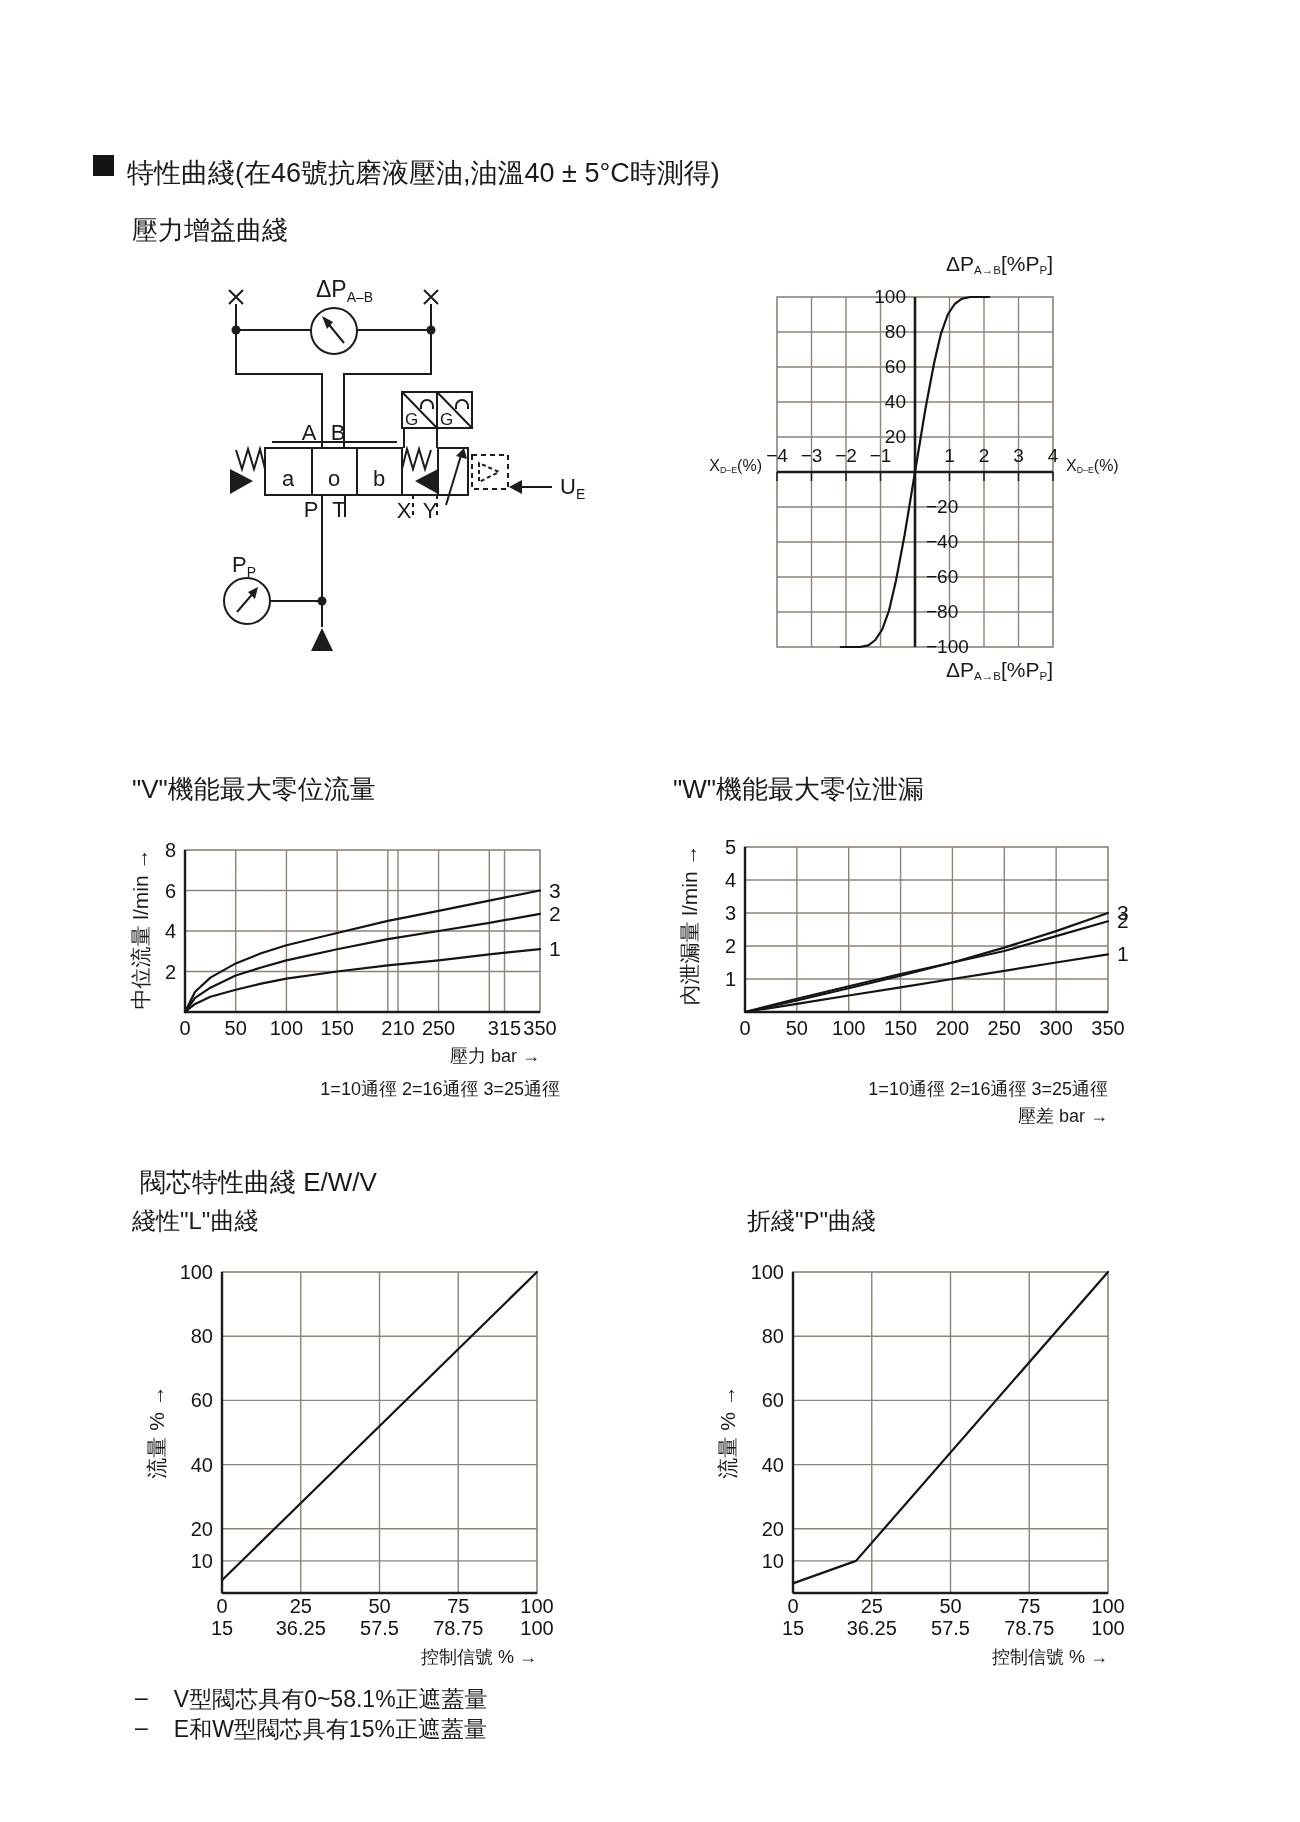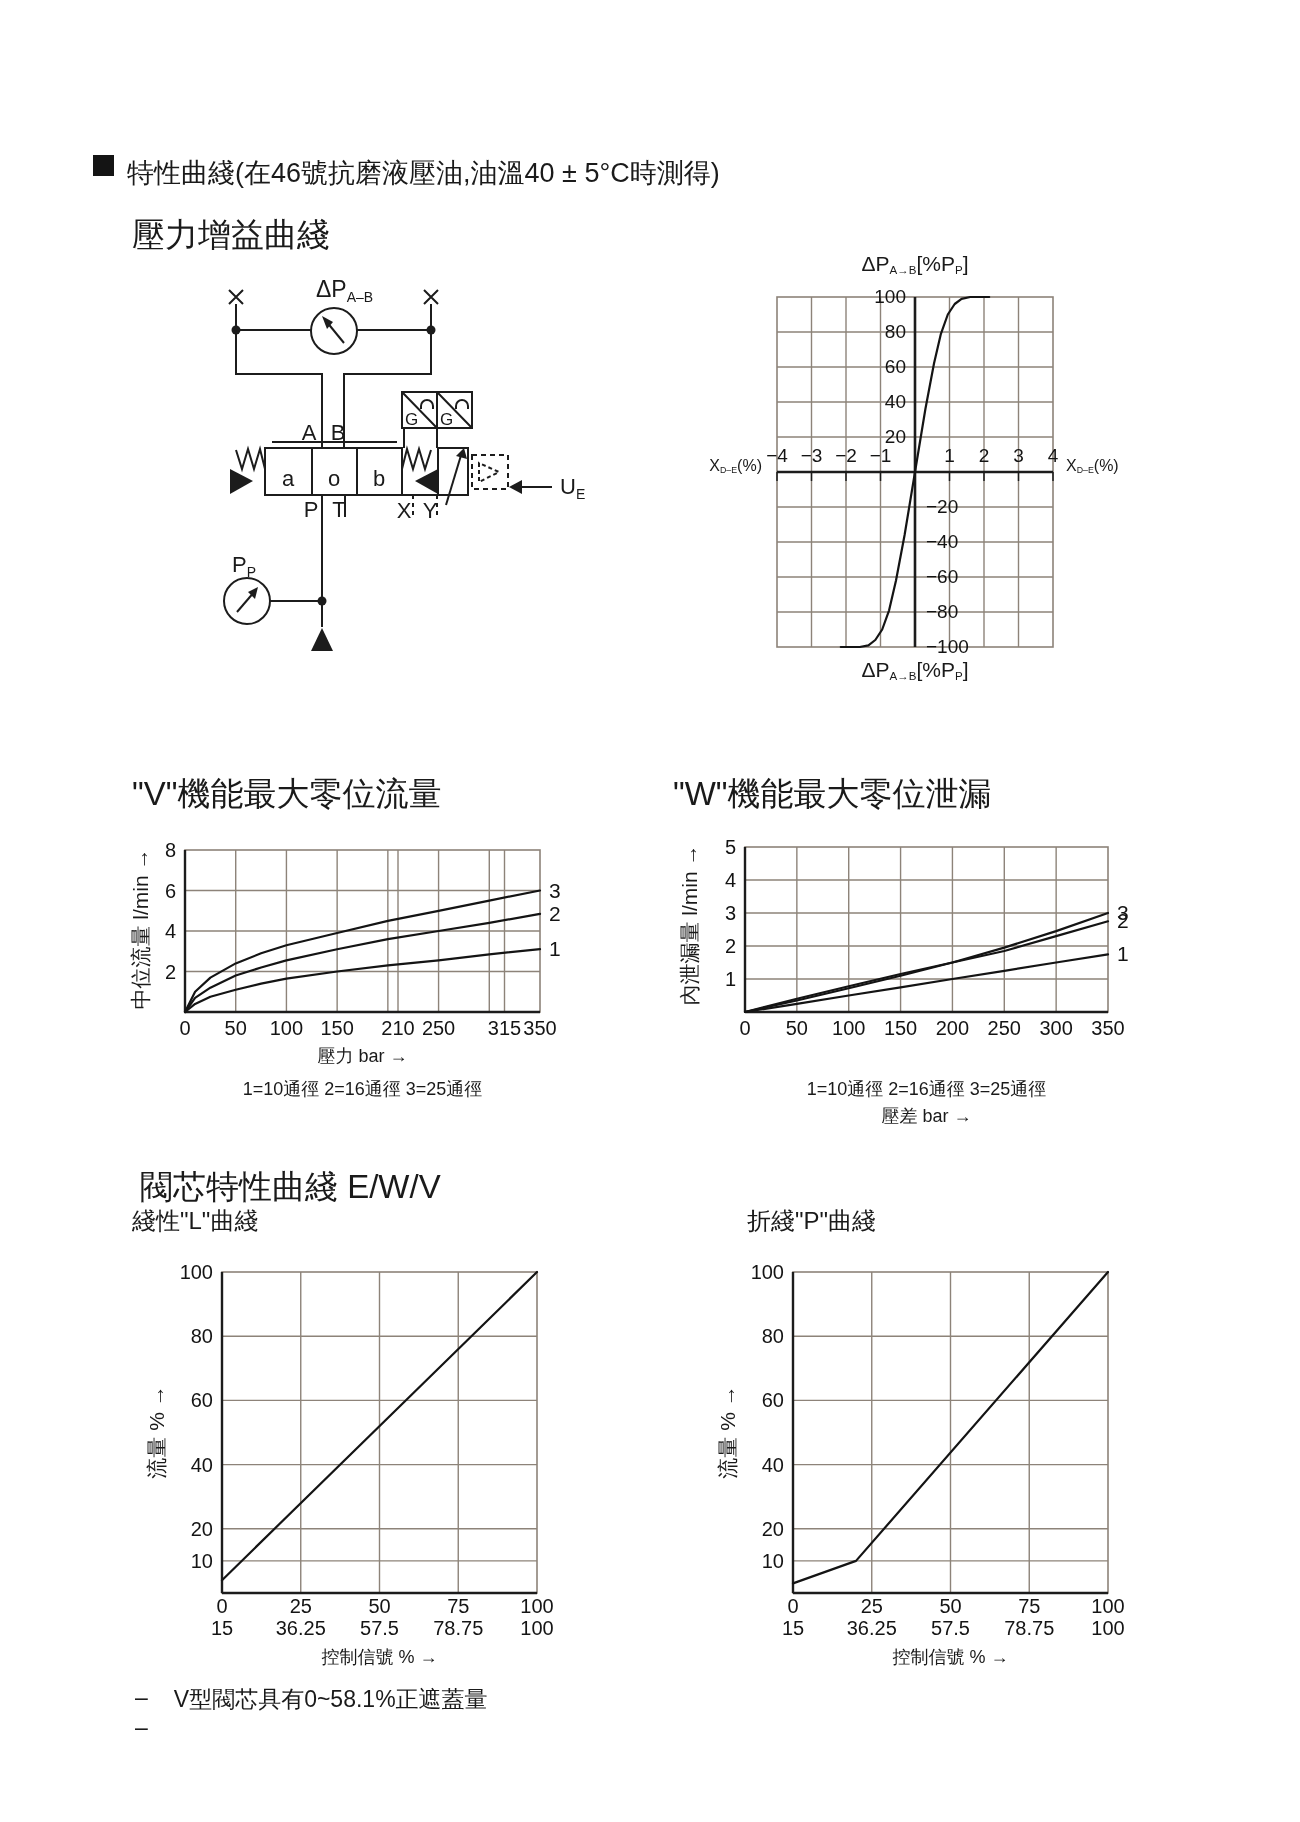--- a/index.html
+++ b/index.html
@@ -1,26 +1,26 @@
 <!DOCTYPE html>
 <html><head>
 <meta charset="utf-8">
 <style>
   *{margin:0;padding:0;box-sizing:border-box}
   html,body{background:#fff}
   body{width:1300px;height:1822px;position:relative;overflow:hidden;
        font-family:"Liberation Sans","DejaVu Sans",sans-serif;color:#1a1a1a}
   .abs{position:absolute;white-space:nowrap}
-  .ctr{text-align:center}
+  .ctr{text-align:right}
   .rt{text-align:right}
   .rot{transform:translate(-50%,-50%) rotate(-90deg);transform-origin:center}
   sub{font-size:0.55em;vertical-align:-0.22em}
   .sq{width:21px;height:21px;background:#141414;display:inline-block;margin-right:13px;flex:none}
   .titlerow{display:flex;align-items:flex-start}
-  .f27{font-size:27px}.f26{font-size:33px}.f24{font-size:24px}.f23{font-size:23px}
+  .f27{font-size:27px}.f26{font-size:26px}.f24{font-size:24px}.f23{font-size:23px}
   .f22{font-size:18px}.f21{font-size:21px}.f20{font-size:16px}
   .note{display:flex;gap:26px}
   svg text{font-family:"Liberation Sans","DejaVu Sans",sans-serif}
 </style>
 </head>
 <body>
 
 <svg id="charts-svg" width="1300" height="1822" style="position:absolute;left:0;top:0">
     <line x1="811.5" y1="297" x2="811.5" y2="647" stroke="#8d8379" stroke-width="1.4"></line>
     <line x1="846" y1="297" x2="846" y2="647" stroke="#8d8379" stroke-width="1.4"></line>
@@ -287,13 +287,14 @@
 
 <div class="abs ctr f22" style="left:222px;top:1645px;width:315px">控制信號 % →</div>
 <div class="abs ctr f22" style="left:793px;top:1645px;width:315px">控制信號 % →</div>
 
 <div class="abs note f23" style="left:135px;top:1684px">
   <span>–</span>
   <span>V型閥芯具有0~58.1%正遮蓋量</span>
 </div>
 <div class="abs note f23" style="left:135px;top:1714px">
   <span>–</span>
+  <span>E和W型閥芯具有15%正遮蓋量</span>
 </div>
 
 </body></html>

